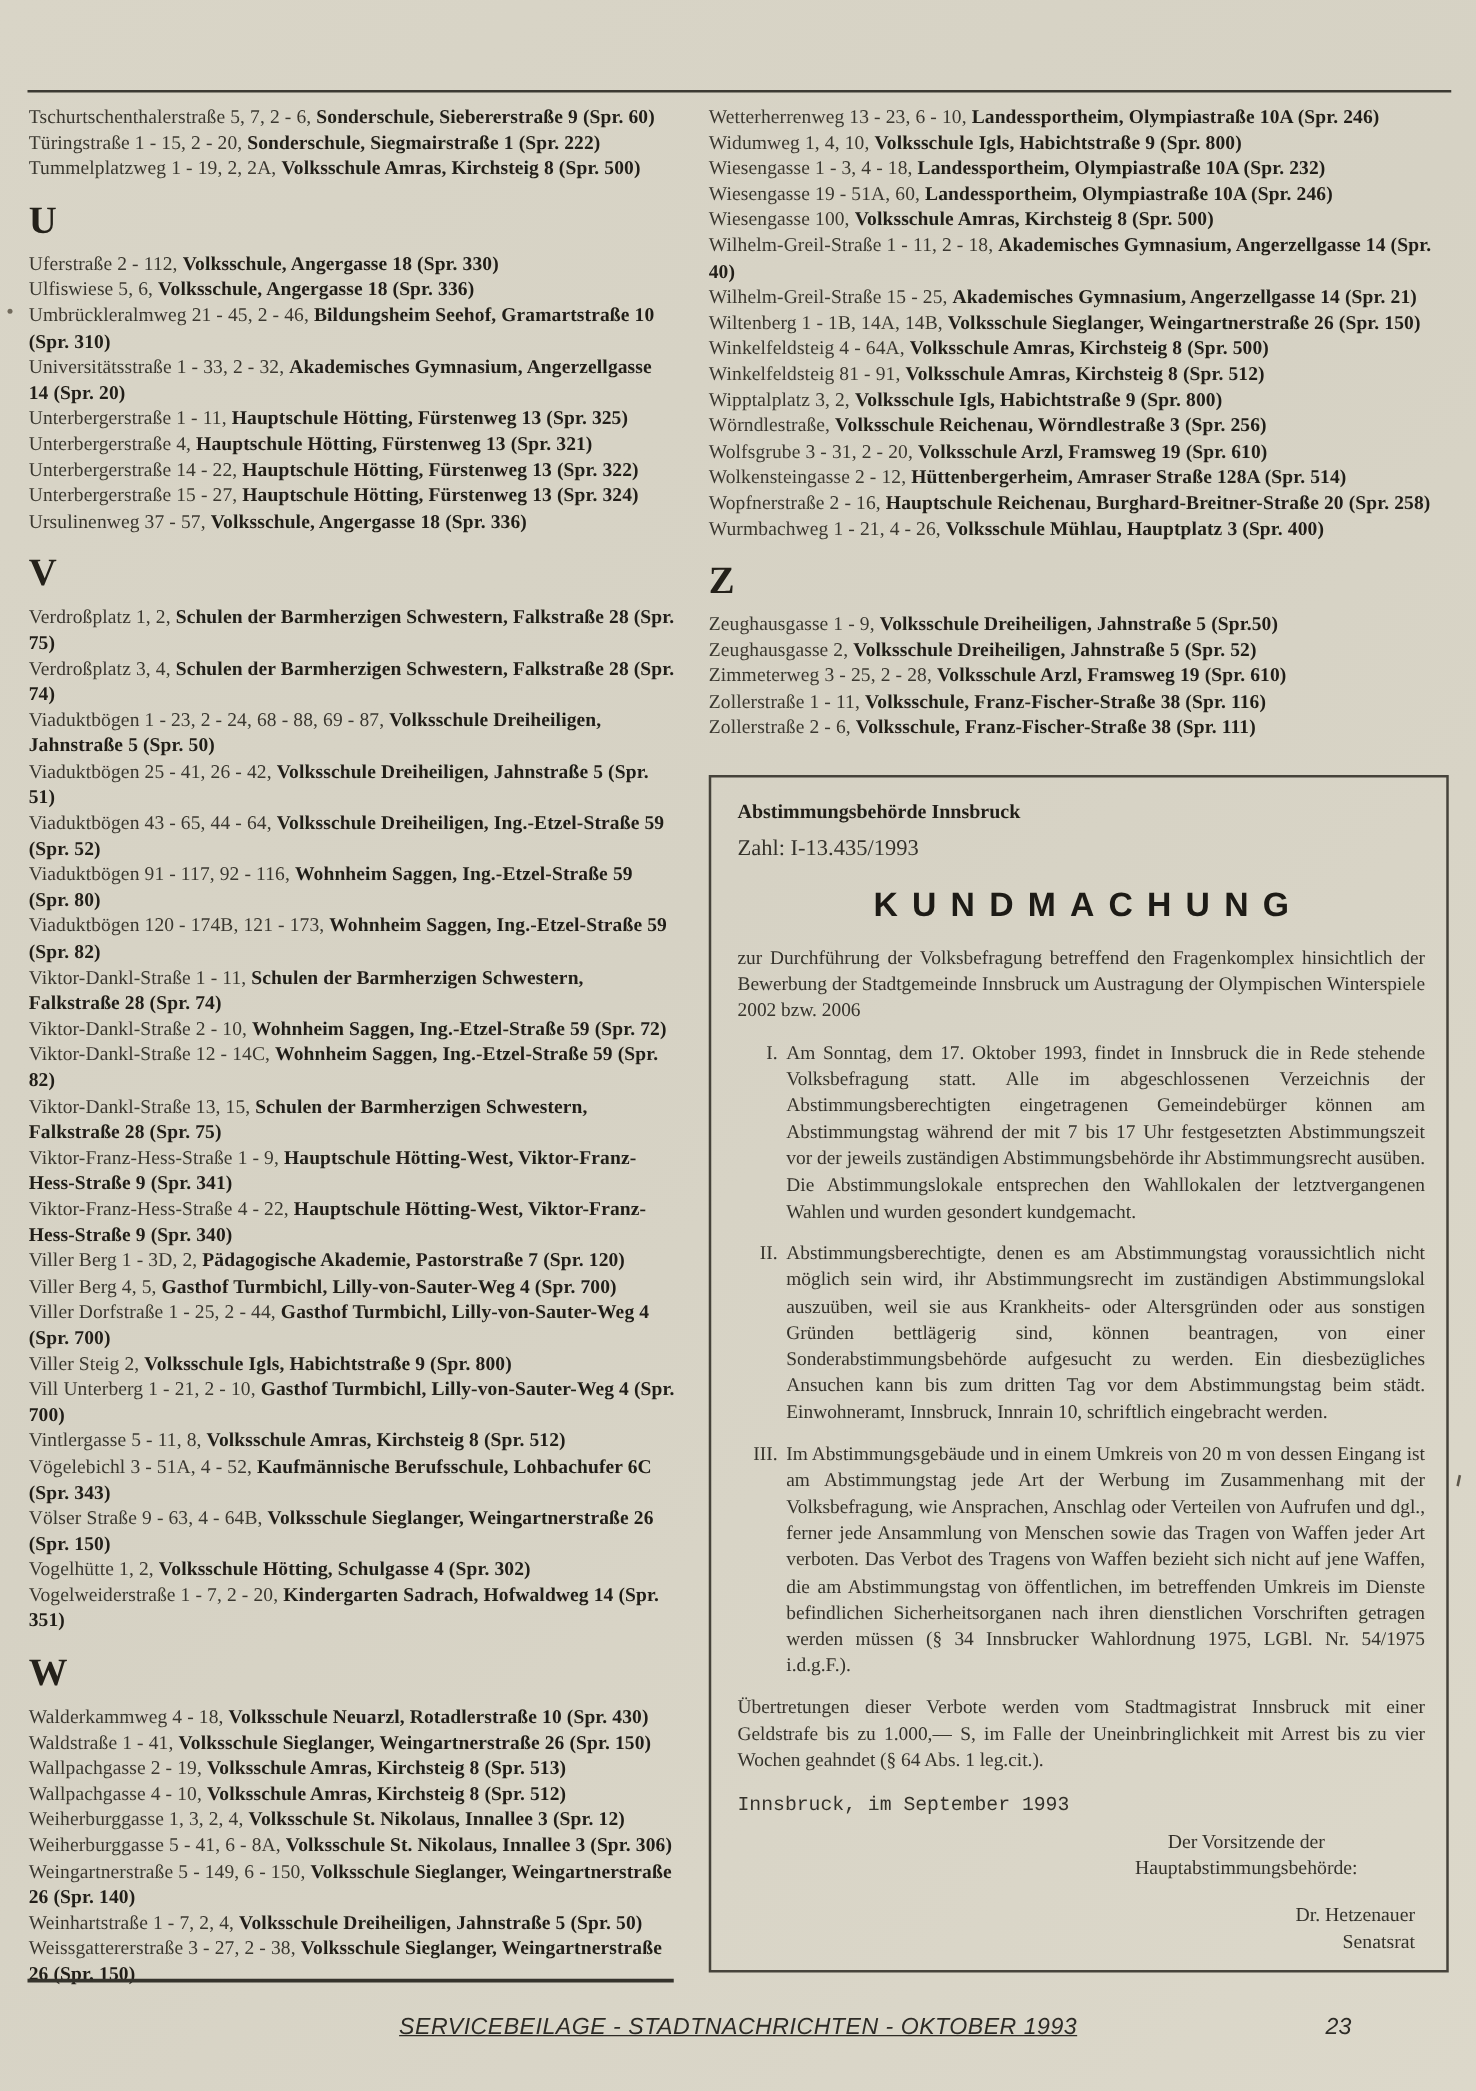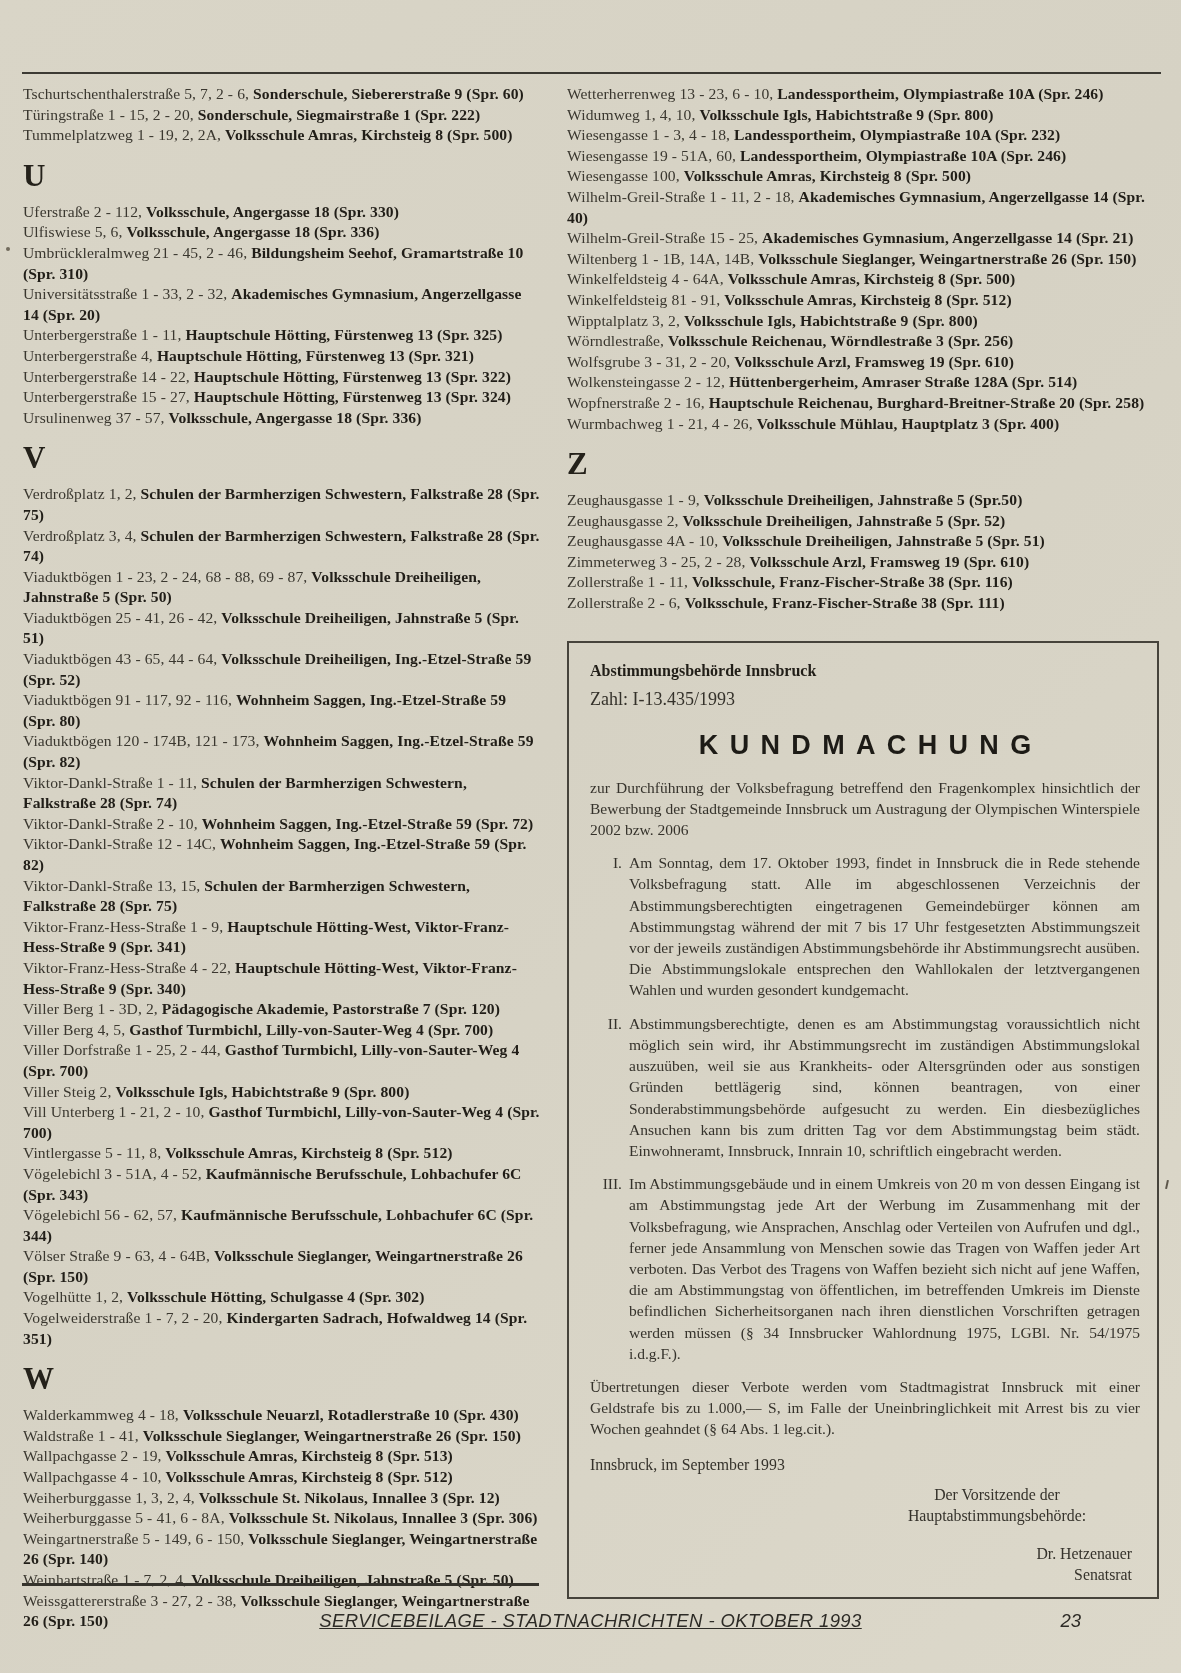--- a/index.html
+++ b/index.html
@@ -57,21 +57,21 @@
     margin:0 0 12px 0;color:#35322b;
   }
   .notice .item{display:flex;margin:0 0 12px 0;}
   .notice .item .num{
     flex:0 0 32px;text-align:right;padding-right:7px;
     font-size:15.5px;line-height:21.2px;color:#35322b;
   }
   .notice .item .txt{
     flex:1;font-size:15.5px;line-height:21.2px;text-align:justify;color:#35322b;
   }
-  .notice .dateline{font-size:15.8px;margin:16px 0 0 0;text-align:left;}
+  .notice .dateline{font-size:15.8px;margin:16px 0 0 0;text-align:left;font-family:Liberation Mono, monospace;}
   .signoff{
     width:270px;margin:10px 8px 0 auto;text-align:center;
     font-size:15.8px;line-height:21.5px;color:#35322b;
   }
   .signer{
     width:270px;margin:16px 8px 0 auto;text-align:right;
     font-size:15.8px;line-height:21.5px;color:#35322b;
   }
   .footer{
     position:absolute;left:0;right:0;top:1610px;height:30px;
@@ -130,21 +130,20 @@
       <div class="entry"><span class="n">Viktor-Dankl-Straße 13, 15, </span><span class="b">Schulen der Barmherzigen Schwestern, Falkstraße 28 (Spr. 75)</span></div>
       <div class="entry"><span class="n">Viktor-Franz-Hess-Straße 1 - 9, </span><span class="b">Hauptschule Hötting-West, Viktor-Franz-Hess-Straße 9 (Spr. 341)</span></div>
       <div class="entry"><span class="n">Viktor-Franz-Hess-Straße 4 - 22, </span><span class="b">Hauptschule Hötting-West, Viktor-Franz-Hess-Straße 9 (Spr. 340)</span></div>
       <div class="entry"><span class="n">Viller Berg 1 - 3D, 2, </span><span class="b">Pädagogische Akademie, Pastorstraße 7 (Spr. 120)</span></div>
       <div class="entry"><span class="n">Viller Berg 4, 5, </span><span class="b">Gasthof Turmbichl, Lilly-von-Sauter-Weg 4 (Spr. 700)</span></div>
       <div class="entry"><span class="n">Viller Dorfstraße 1 - 25, 2 - 44, </span><span class="b">Gasthof Turmbichl, Lilly-von-Sauter-Weg 4 (Spr. 700)</span></div>
       <div class="entry"><span class="n">Viller Steig 2, </span><span class="b">Volksschule Igls, Habichtstraße 9 (Spr. 800)</span></div>
       <div class="entry"><span class="n">Vill Unterberg 1 - 21, 2 - 10, </span><span class="b">Gasthof Turmbichl, Lilly-von-Sauter-Weg 4 (Spr. 700)</span></div>
       <div class="entry"><span class="n">Vintlergasse 5 - 11, 8, </span><span class="b">Volksschule Amras, Kirchsteig 8 (Spr. 512)</span></div>
       <div class="entry"><span class="n">Vögelebichl 3 - 51A, 4 - 52, </span><span class="b">Kaufmännische Berufsschule, Lohbachufer 6C (Spr. 343)</span></div>
-      <div class="entry"><span class="n">Vögelebichl 56 - 62, 57, </span><span class="b">Kaufmännische Berufsschule, Lohbachufer 6C (Spr. 344)</span></div>
       <div class="entry"><span class="n">Völser Straße 9 - 63, 4 - 64B, </span><span class="b">Volksschule Sieglanger, Weingartnerstraße 26 (Spr. 150)</span></div>
       <div class="entry"><span class="n">Vogelhütte 1, 2, </span><span class="b">Volksschule Hötting, Schulgasse 4 (Spr. 302)</span></div>
       <div class="entry"><span class="n">Vogelweiderstraße 1 - 7, 2 - 20, </span><span class="b">Kindergarten Sadrach, Hofwaldweg 14 (Spr. 351)</span></div>
       <div class="letter-heading">W</div>
       <div class="entry"><span class="n">Walderkammweg 4 - 18, </span><span class="b">Volksschule Neuarzl, Rotadlerstraße 10 (Spr. 430)</span></div>
       <div class="entry"><span class="n">Waldstraße 1 - 41, </span><span class="b">Volksschule Sieglanger, Weingartnerstraße 26 (Spr. 150)</span></div>
       <div class="entry"><span class="n">Wallpachgasse 2 - 19, </span><span class="b">Volksschule Amras, Kirchsteig 8 (Spr. 513)</span></div>
       <div class="entry"><span class="n">Wallpachgasse 4 - 10, </span><span class="b">Volksschule Amras, Kirchsteig 8 (Spr. 512)</span></div>
       <div class="entry"><span class="n">Weiherburggasse 1, 3, 2, 4, </span><span class="b">Volksschule St. Nikolaus, Innallee 3 (Spr. 12)</span></div>
       <div class="entry"><span class="n">Weiherburggasse 5 - 41, 6 - 8A, </span><span class="b">Volksschule St. Nikolaus, Innallee 3 (Spr. 306)</span></div>
@@ -168,21 +167,20 @@
         <div class="entry"><span class="n">Winkelfeldsteig 81 - 91, </span><span class="b">Volksschule Amras, Kirchsteig 8 (Spr. 512)</span></div>
         <div class="entry"><span class="n">Wipptalplatz 3, 2, </span><span class="b">Volksschule Igls, Habichtstraße 9 (Spr. 800)</span></div>
         <div class="entry"><span class="n">Wörndlestraße, </span><span class="b">Volksschule Reichenau, Wörndlestraße 3 (Spr. 256)</span></div>
         <div class="entry"><span class="n">Wolfsgrube 3 - 31, 2 - 20, </span><span class="b">Volksschule Arzl, Framsweg 19 (Spr. 610)</span></div>
         <div class="entry"><span class="n">Wolkensteingasse 2 - 12, </span><span class="b">Hüttenbergerheim, Amraser Straße 128A (Spr. 514)</span></div>
         <div class="entry"><span class="n">Wopfnerstraße 2 - 16, </span><span class="b">Hauptschule Reichenau, Burghard-Breitner-Straße 20 (Spr. 258)</span></div>
         <div class="entry"><span class="n">Wurmbachweg 1 - 21, 4 - 26, </span><span class="b">Volksschule Mühlau, Hauptplatz 3 (Spr. 400)</span></div>
         <div class="letter-heading">Z</div>
         <div class="entry"><span class="n">Zeughausgasse 1 - 9, </span><span class="b">Volksschule Dreiheiligen, Jahnstraße 5 (Spr.50)</span></div>
         <div class="entry"><span class="n">Zeughausgasse 2, </span><span class="b">Volksschule Dreiheiligen, Jahnstraße 5 (Spr. 52)</span></div>
-        <div class="entry"><span class="n">Zeughausgasse 4A - 10, </span><span class="b">Volksschule Dreiheiligen, Jahnstraße 5 (Spr. 51)</span></div>
         <div class="entry"><span class="n">Zimmeterweg 3 - 25, 2 - 28, </span><span class="b">Volksschule Arzl, Framsweg 19 (Spr. 610)</span></div>
         <div class="entry"><span class="n">Zollerstraße 1 - 11, </span><span class="b">Volksschule, Franz-Fischer-Straße 38 (Spr. 116)</span></div>
         <div class="entry"><span class="n">Zollerstraße 2 - 6, </span><span class="b">Volksschule, Franz-Fischer-Straße 38 (Spr. 111)</span></div>
       </div>
 
     <div class="notice">
       <div class="authority">Abstimmungsbehörde Innsbruck</div>
       <div class="refno">Zahl: I-13.435/1993</div>
       <div class="big-title">KUNDMACHUNG</div>
       <p class="ptext">zur Durchführung der Volksbefragung betreffend den Fragenkomplex hinsichtlich der Bewerbung der Stadtgemeinde Innsbruck um Austragung der Olympischen Winterspiele 2002 bzw. 2006</p>

